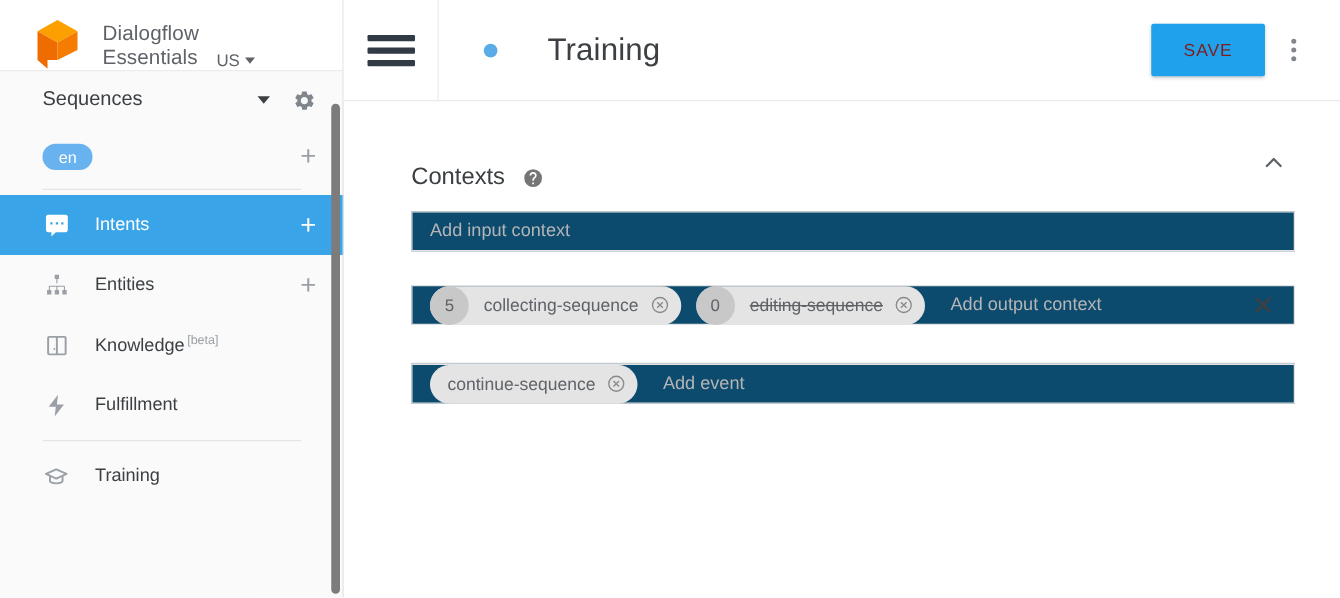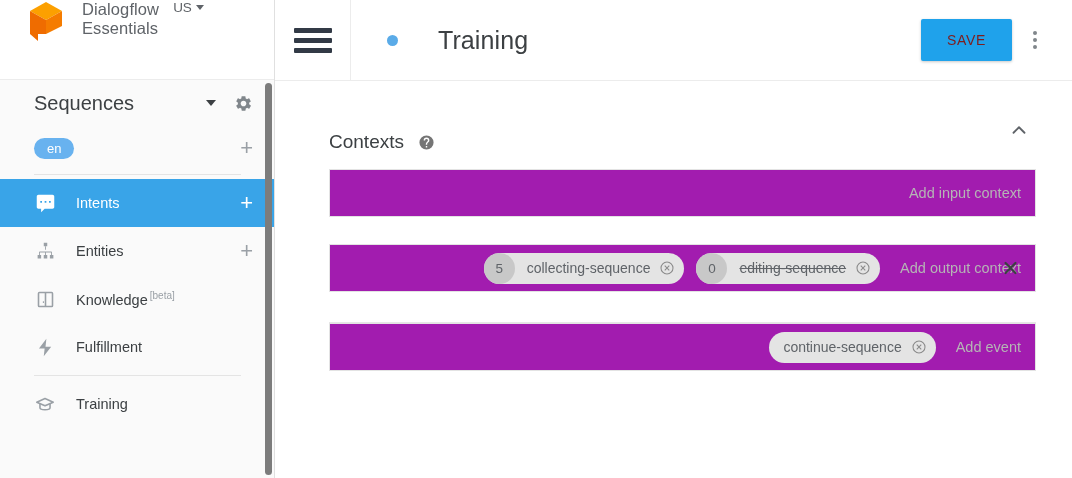--- a/index.html
+++ b/index.html
@@ -13,23 +13,23 @@
   .app { position: relative; width: 1072px; height: 478px; display: flex; }
 
   
   .sidebar {
     position: relative;
     width: 275px; height: 478px;
     background: #fafafa;
     flex: 0 0 275px;
   }
   .brand {
-    height: 80px;
+    height: 57px;
     background: #ffffff;
-    display: flex; align-items: flex-start;
+    display: flex; align-items: flex-end;
     padding-left: 26px;
     border-bottom: 1px solid #ececec;
   }
   .logo-cube { width: 40px; height: 42px; flex: 0 0 40px; position: relative; }
   .brand-text {
     margin-left: 16px;
     font-size: 16.5px; line-height: 19px;
     color: #5f6368; font-weight: 400; letter-spacing: .1px;
   }
   .brand-text span { display: block; }
@@ -40,21 +40,21 @@
   .caret-dn {
     width: 0; height: 0;
     border-left: 4px solid transparent; border-right: 4px solid transparent;
     border-top: 5px solid #5f6368;
   }
 
   .sb-section {
     height: 46px; display: flex; align-items: center;
     padding: 0 22px 0 34px; justify-content: space-between;
   }
-  .sb-section-title { font-size: 20px; color: #3c4043; }
+  .sb-section-title { font-size: 16px; color: #3c4043; }
   .sb-section-right { display: flex; align-items: center; gap: 18px; }
   .caret-small {
     width: 0; height: 0;
     border-left: 5px solid transparent; border-right: 5px solid transparent;
     border-top: 6px solid #3c4043;
   }
   .gear-icon { width: 19px; height: 19px; color: #80868b; }
 
   .lang-row {
     height: 44px; display: flex; align-items: center;
@@ -123,25 +123,24 @@
   .sec-head {
     display: flex; align-items: center; justify-content: space-between;
     padding-top: 26px; padding-bottom: 16px;
   }
   .sec-head-left { display: flex; align-items: center; gap: 14px; margin-top: 24px; }
   .sec-title { font-size: 19px; color: #3c4043; font-weight: 400; }
   .help-icon { width: 17px; height: 17px; color: #757575; }
   .chevron-up { width: 22px; height: 22px; color: #5f6368; margin-right: 6px;}
 
   .field-box {
-    border: 1px solid #e3e3e3; background: #a21caf;
-    height: 48px; display: flex; align-items: center;
+    border: 1px solid #e3e3e3; background: #0c4a6e;
+    height: 32px; display: flex; align-items: center;
     padding: 0 14px; gap: 6px;
     position: relative;
-    justify-content: flex-end;
   }
   .placeholder { color: #b5b5b5; font-size: 14.5px; }
 
   .chip {
     display: inline-flex; align-items: center;
     background: #e4e4e4; border-radius: 16px;
     height: 31px; padding-right: 9px;
     font-size: 14px; color: #5f6368;
     margin-right: 6px;
   }

